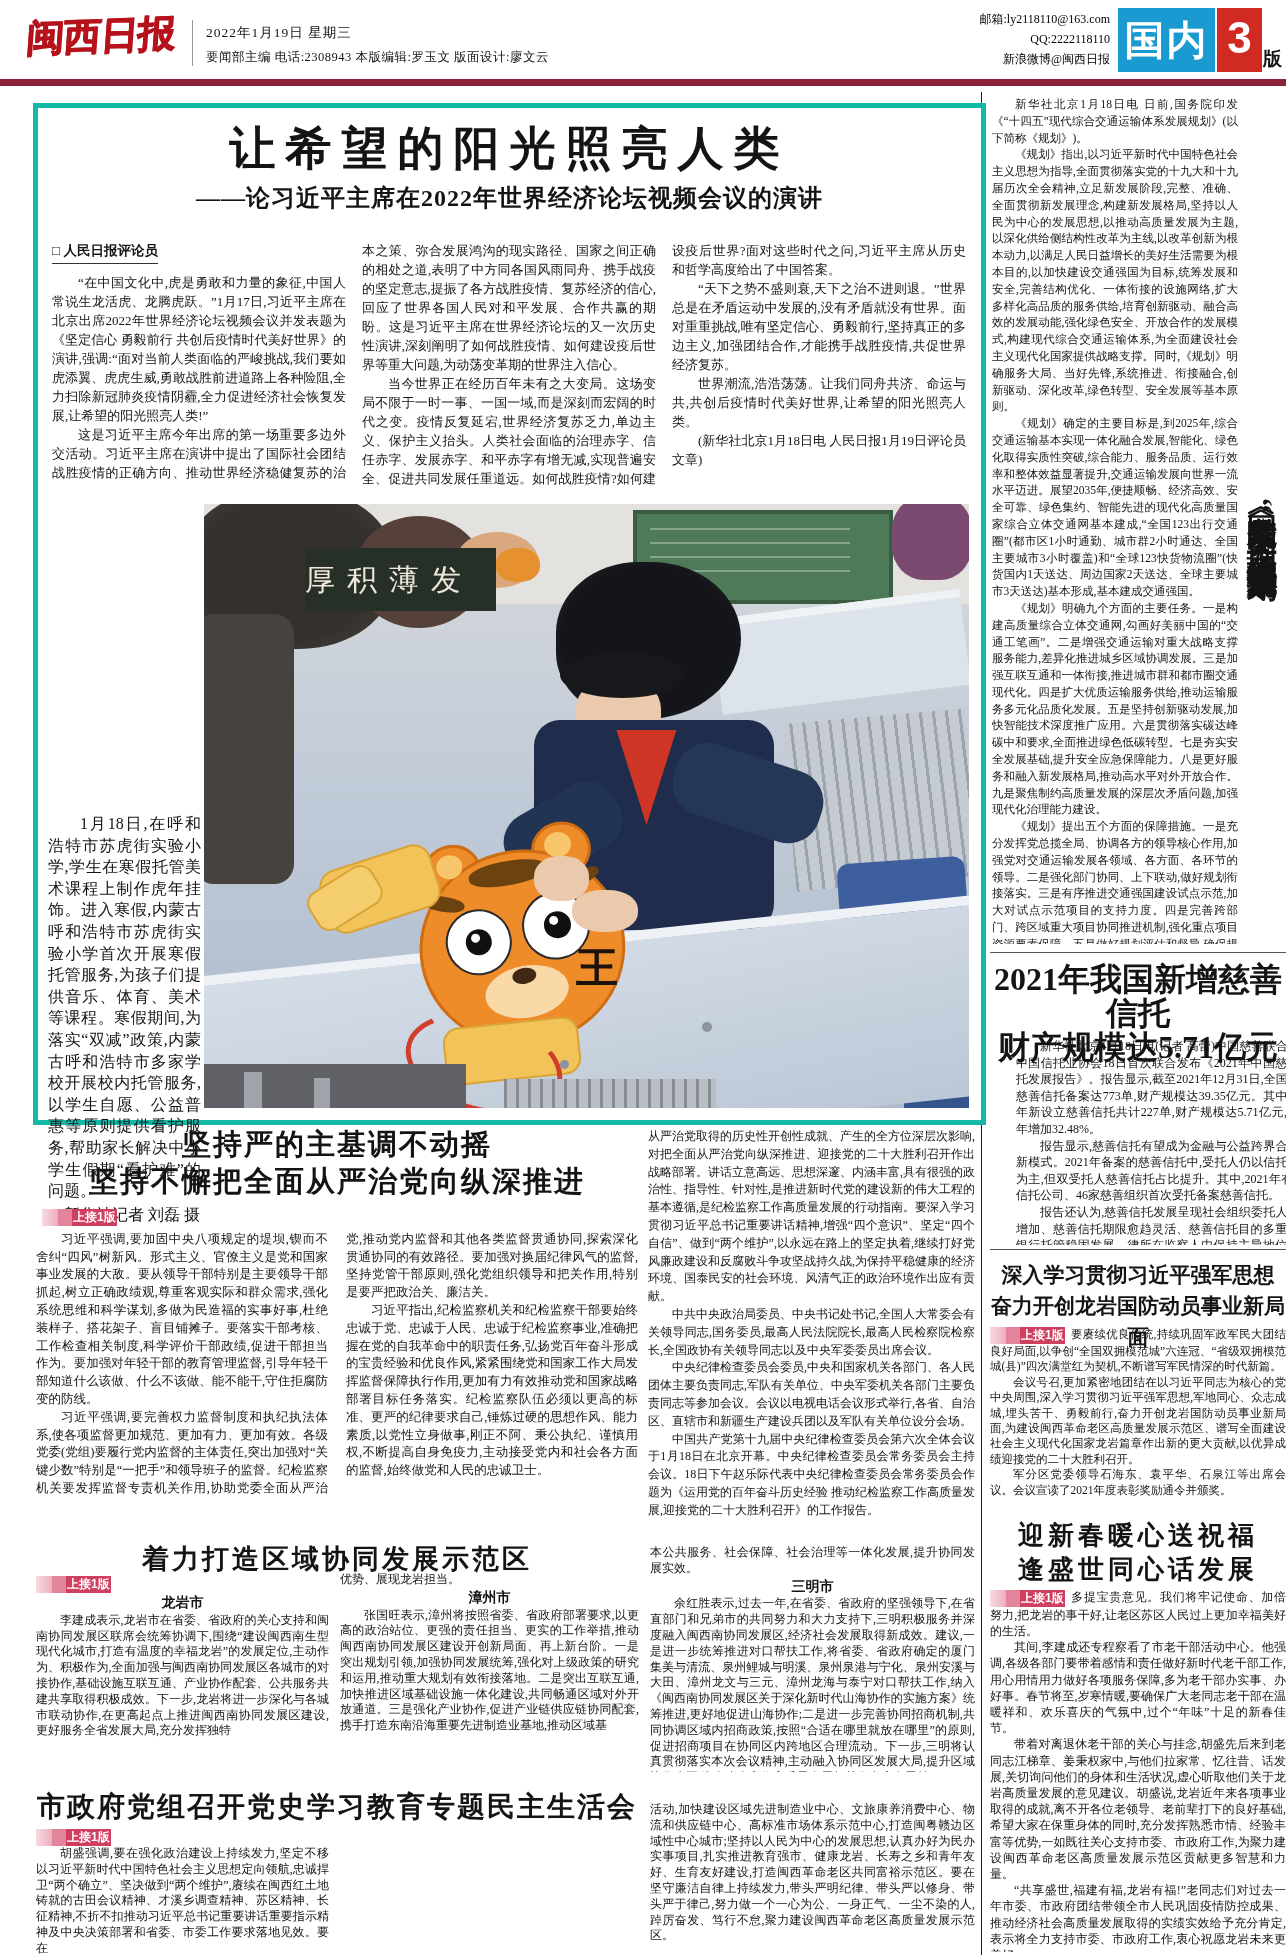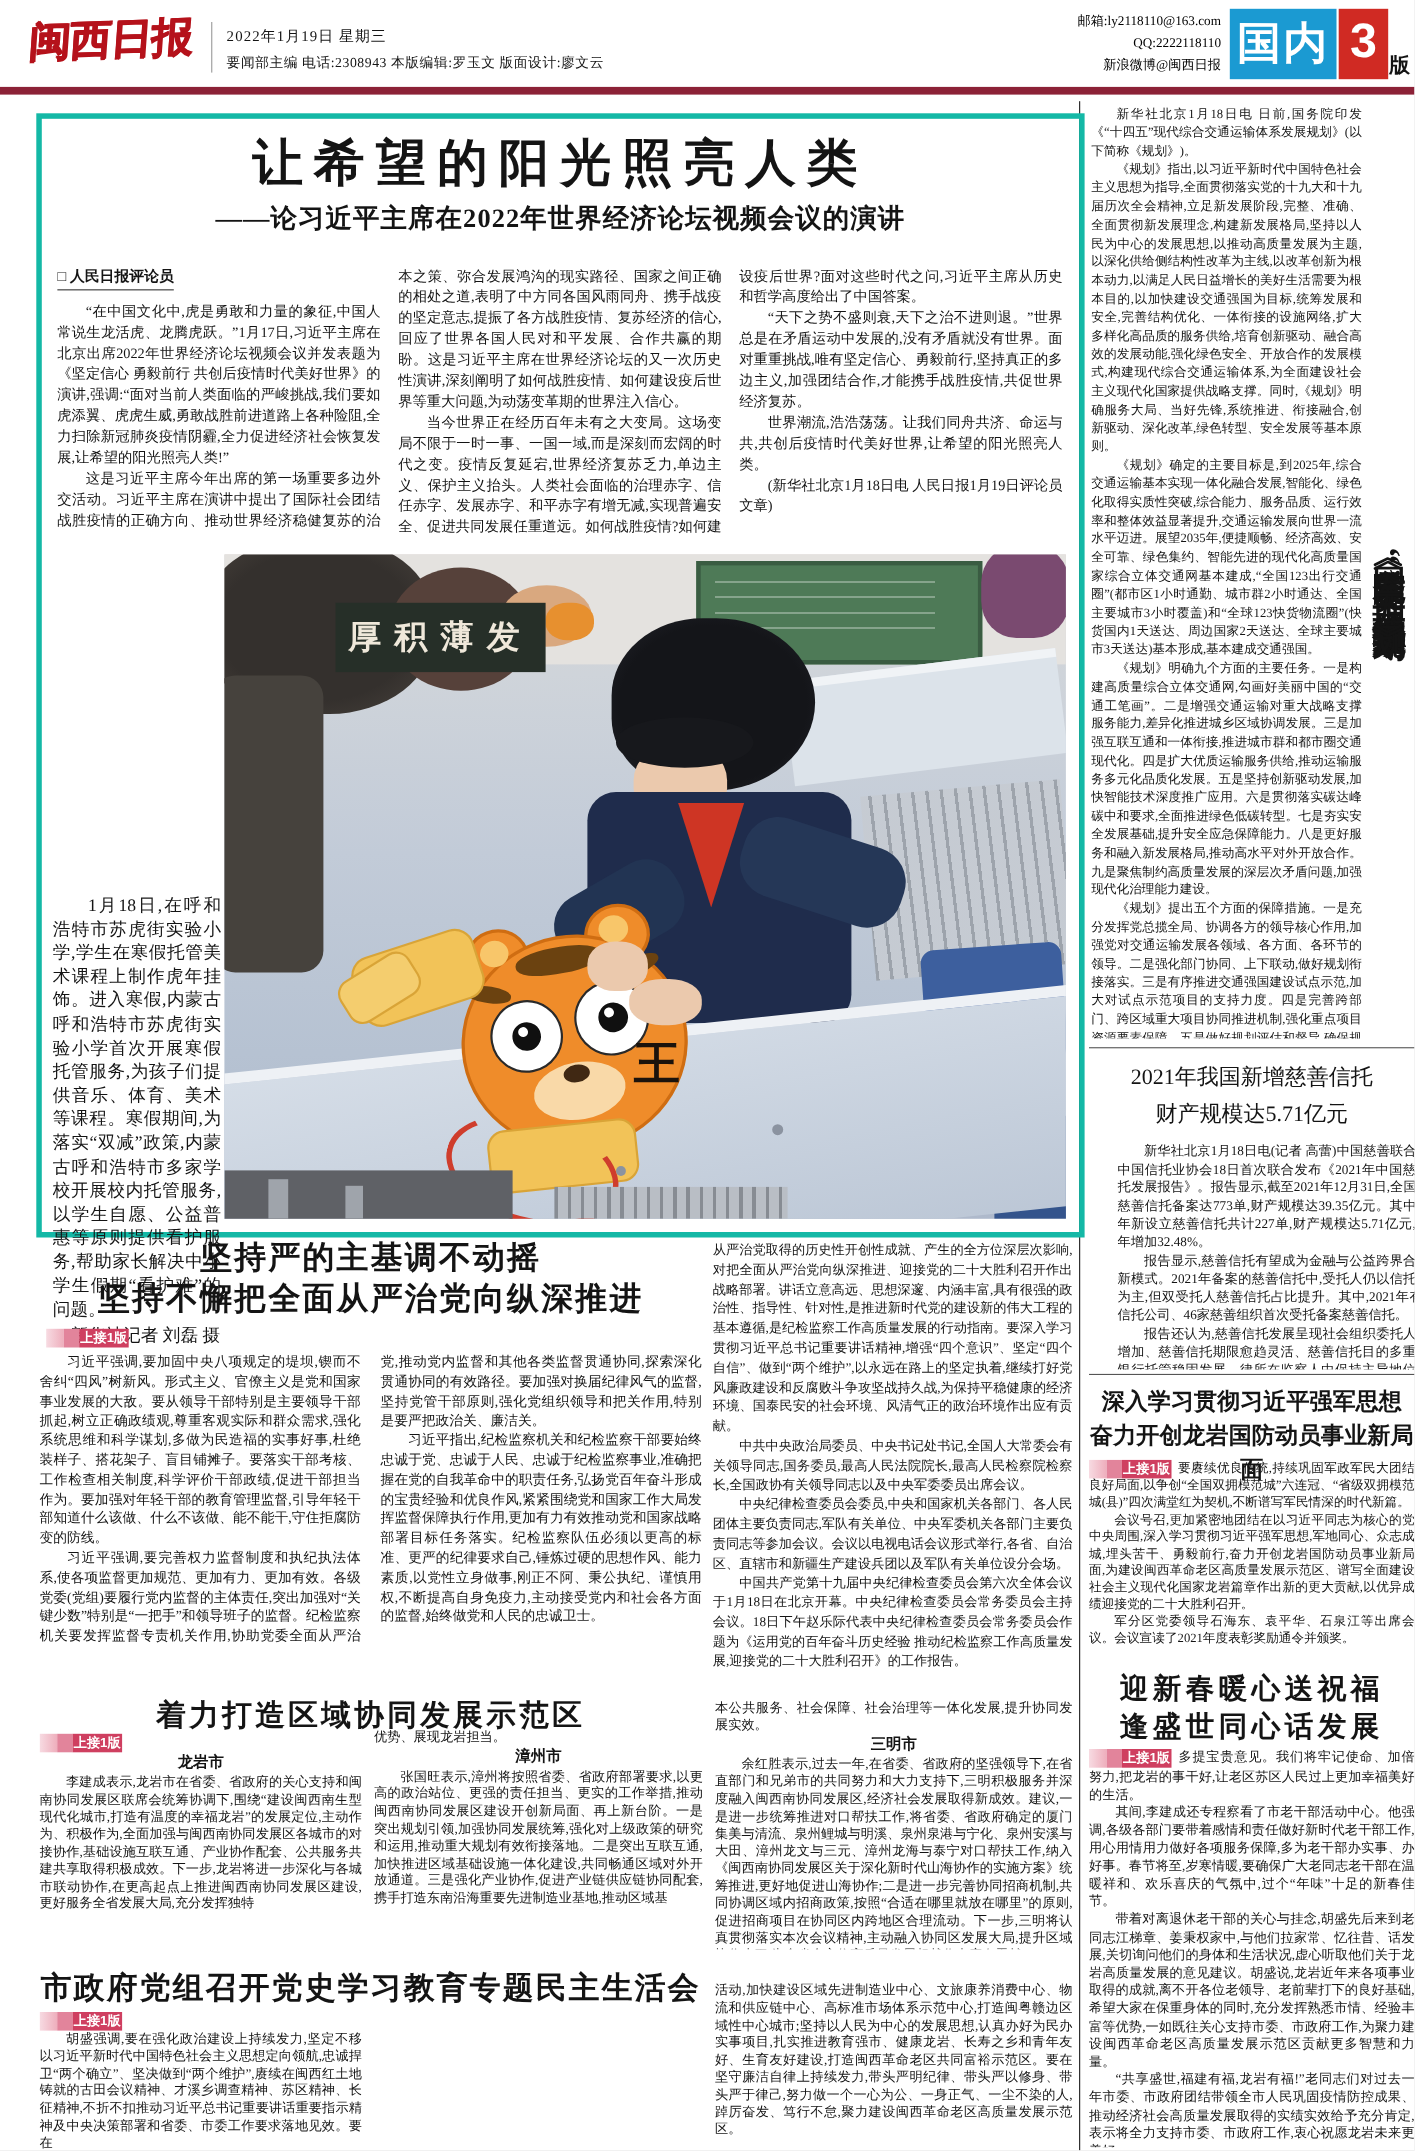--- a/index.html
+++ b/index.html
@@ -41,21 +41,21 @@
   #photo{left:166px;top:396px;width:765px;height:604px;overflow:hidden;
          background:linear-gradient(180deg,#d9d5d2 0%,#cfd4da 18%,#c2cbd8 45%,#b6c2d2 75%,#aeb9cb 100%);}
   #photo .abs{position:absolute;}
   .ph-wall{left:0;top:0;width:765px;height:100px;background:#e4e2df;}
   .ph-stuL1{left:-20px;top:-15px;width:210px;height:160px;background:radial-gradient(#34302d 60%,#4a443e);border-radius:45%;}
   .ph-stuL2{left:150px;top:12px;width:130px;height:112px;background:#56413a;border-radius:50%;}
   .ph-darkL{left:-10px;top:110px;width:100px;height:270px;background:#46423d;border-radius:20px;}
   .ph-hand{left:252px;top:28px;width:82px;height:56px;background:#d9a87f;border-radius:50%;}
   .ph-toy{left:292px;top:44px;width:44px;height:34px;background:#e7902f;border-radius:45%;}
   .ph-board-dark{left:101px;top:44px;width:191px;height:63px;background:#262f28;color:#efe8da;
-                 text-align:center;font-size:30px;font-weight:700;letter-spacing:12px;line-height:63px;}
+                 text-align:left;font-size:30px;font-weight:400;letter-spacing:12px;line-height:63px;}
   .ph-board-green{left:429px;top:6px;width:260px;height:94px;background:#4e7a57;border:4px solid #3a5c42;
                   box-sizing:border-box;}
   .ph-chalk{left:446px;top:24px;width:200px;height:52px;opacity:.45;
             background:repeating-linear-gradient(180deg,rgba(255,255,255,.7) 0 2px,transparent 2px 14px);}
   .ph-purple{left:688px;top:-8px;width:80px;height:84px;background:#7a4a70;border-radius:40%;}
   .ph-deskR{left:512px;top:100px;width:250px;height:88px;background:#dce3ea;border-top:8px solid #f0f3f6;
             transform:rotate(-7deg);}
   .ph-wireR{left:585px;top:212px;width:182px;height:168px;transform:rotate(-5deg);
             background:repeating-linear-gradient(88deg,#9aa0a8 0 3px,#c6cbd2 3px 13px);opacity:.92;}
   .ph-chairB1{left:636px;top:356px;width:128px;height:112px;background:#3d5f9e;border-radius:12px;transform:rotate(-4deg);}
@@ -135,21 +135,21 @@
   #gov-col1{left:36px;top:1829px;width:293px;height:126px;}
   #gov-col2{left:340px;top:1829px;width:299px;height:126px;}
   #gov-col3{left:650px;top:1802px;width:325px;height:153px;}
 
   
   #plan-body{left:992px;top:96px;width:246px;height:848px;font-size:11.5px;line-height:16.8px;}
   #plan-headline{left:1238px;top:96px;width:48px;height:848px;writing-mode:vertical-rl;
                  font-size:30px;font-weight:900;letter-spacing:1px;line-height:48px;text-align:center;}
   .rsep{left:990px;width:296px;height:1px;background:#555;}
   #rsep1{top:952px;} #rsep2{top:1249px;}
-  #charity-h{left:990px;top:962px;width:296px;text-align:center;font-size:20px;font-weight:400;line-height:34px;}
+  #charity-h{left:990px;top:962px;width:296px;text-align:center;font-size:32px;font-weight:700;line-height:34px;}
   #charity-body{left:1016px;top:1038px;width:296px;height:207px;font-size:12px;line-height:16.6px;}
   #military-h{left:990px;top:1259px;width:296px;text-align:center;font-size:21px;font-weight:800;line-height:31px;}
   #military-body{left:990px;top:1327px;width:296px;height:188px;font-size:11.5px;line-height:15.4px;}
   #newyear-h{left:990px;top:1519px;width:296px;text-align:center;font-size:26px;font-weight:800;
              letter-spacing:4px;line-height:34px;}
   #newyear-body{left:990px;top:1589px;width:296px;height:363px;font-size:12px;line-height:16.2px;}
 </style>
 </head>
 <body>
 

